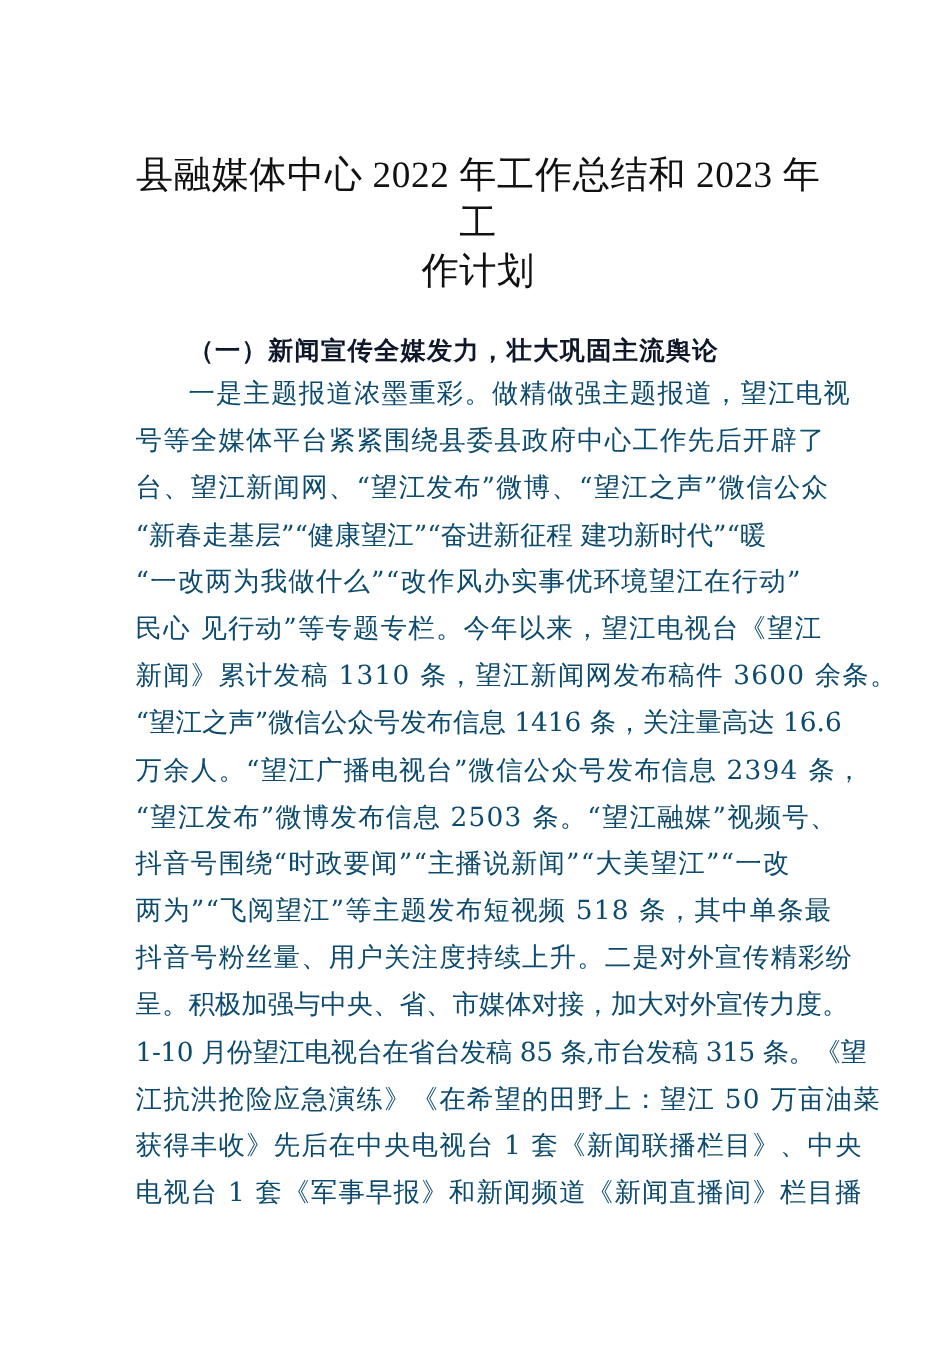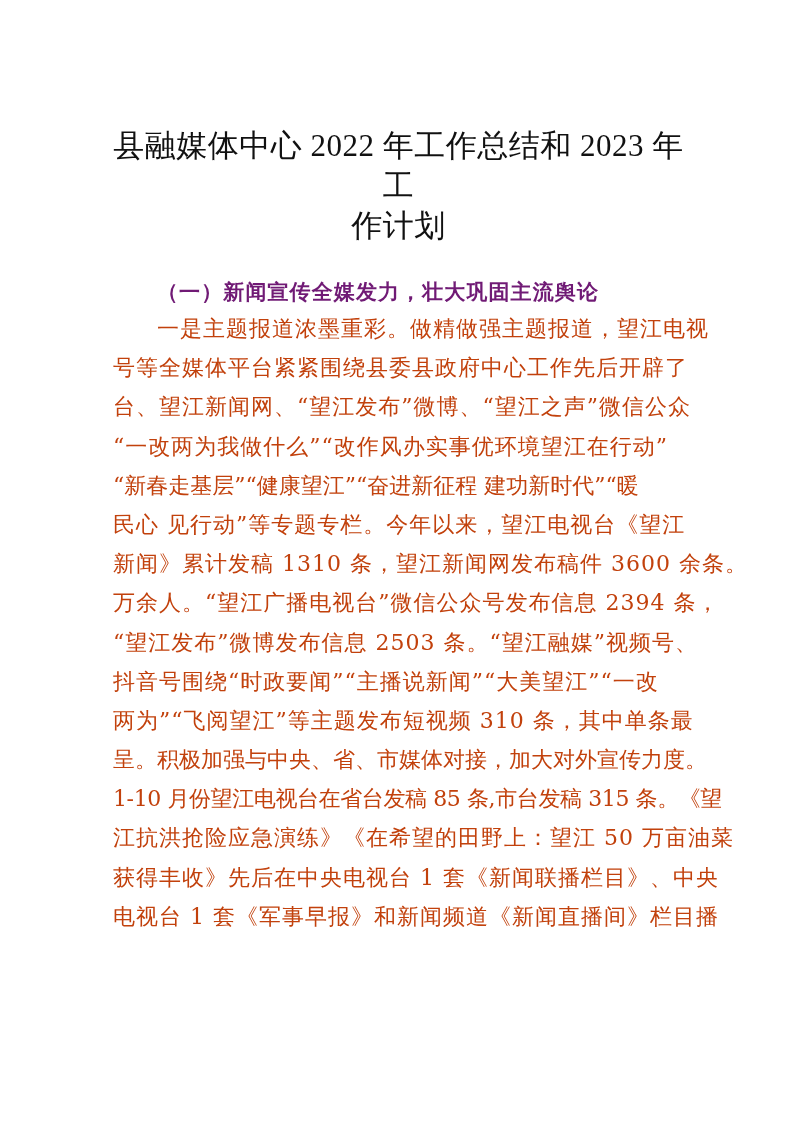--- a/index.html
+++ b/index.html
@@ -56,37 +56,37 @@
     position: absolute;
     top: 272px;
     left: 0;
     width: 571px;
     font-family: "DejaVu Serif", "Liberation Serif", serif;
     font-size: 21px;
     line-height: 39px;
     font-weight: 700;
     text-indent: 44px;
     letter-spacing: 1.1px;
-    color: #701a75;
+    color: #0f172a;
   }
 
   
   .body-block {
     position: absolute;
     top: 309px;
     left: 0;
     width: 573px;
   }
 
   .body-line {
     font-family: "DejaVu Serif", "Liberation Serif", serif;
     font-size: 22px;
     line-height: 39.2px;
     font-weight: 400;
-    color: #c2410c;
+    color: #0c4a6e;
     white-space: nowrap;
     letter-spacing: 0px;
     height: 39.2px;
   }
 
   .body-line.indent {
     text-indent: 44px;
   }
 
   .body-line.loose { letter-spacing: 1.0px; }
@@ -104,28 +104,30 @@
       <span>县融媒体中心 2022 年工作总结和 2023 年工</span><br>
       <span>作计划</span>
     </h1>
 
     <div class="section-heading">（一）新闻宣传全媒发力，壮大巩固主流舆论</div>
 
     <div class="body-block">
       <div class="body-line indent loose">一是主题报道浓墨重彩。做精做强主题报道，望江电视</div>
       <div class="body-line loose">号等全媒体平台紧紧围绕县委县政府中心工作先后开辟了</div>
       <div class="body-line loose">台、望江新闻网、“望江发布”微博、“望江之声”微信公众</div>
+      <div class="body-line tight">“新春走基层”“健康望江”“奋进新征程 建功新时代”“暖</div>
       <div class="body-line loose">“一改两为我做什么”“改作风办实事优环境望江在行动”</div>
-      <div class="body-line tight">“新春走基层”“健康望江”“奋进新征程 建功新时代”“暖</div>
       <div class="body-line loose">民心 见行动”等专题专栏。今年以来，望江电视台《望江</div>
       <div class="body-line loose">新闻》累计发稿 1310 条，望江新闻网发布稿件 3600 余条。</div>
+      <div class="body-line tight">“望江之声”微信公众号发布信息 1416 条，关注量高达 16.6</div>
       <div class="body-line loose">万余人。“望江广播电视台”微信公众号发布信息 2394 条，</div>
       <div class="body-line loose">“望江发布”微博发布信息 2503 条。“望江融媒”视频号、</div>
       <div class="body-line loose">抖音号围绕“时政要闻”“主播说新闻”“大美望江”“一改</div>
-      <div class="body-line loose">两为”“飞阅望江”等主题发布短视频 310 条，其中单条最</div>
+      <div class="body-line loose">两为”“飞阅望江”等主题发布短视频 518 条，其中单条最</div>
+      <div class="body-line loose">抖音号粉丝量、用户关注度持续上升。二是对外宣传精彩纷</div>
       <div class="body-line tight">呈。积极加强与中央、省、市媒体对接，加大对外宣传力度。</div>
       <div class="body-line xtight">1-10 月份望江电视台在省台发稿 85 条,市台发稿 315 条。《望</div>
       <div class="body-line loose">江抗洪抢险应急演练》《在希望的田野上：望江 50 万亩油菜</div>
       <div class="body-line loose">获得丰收》先后在中央电视台 1 套《新闻联播栏目》、中央</div>
       <div class="body-line loose">电视台 1 套《军事早报》和新闻频道《新闻直播间》栏目播</div>
     </div>
 
   </div>
 
 </div>

